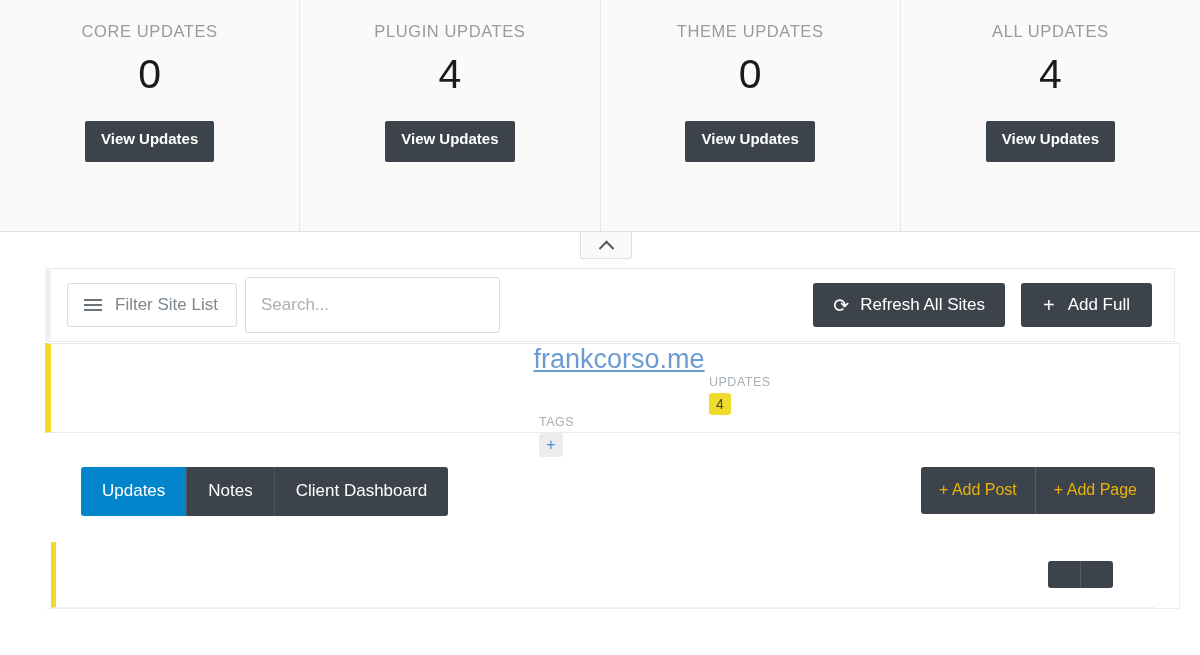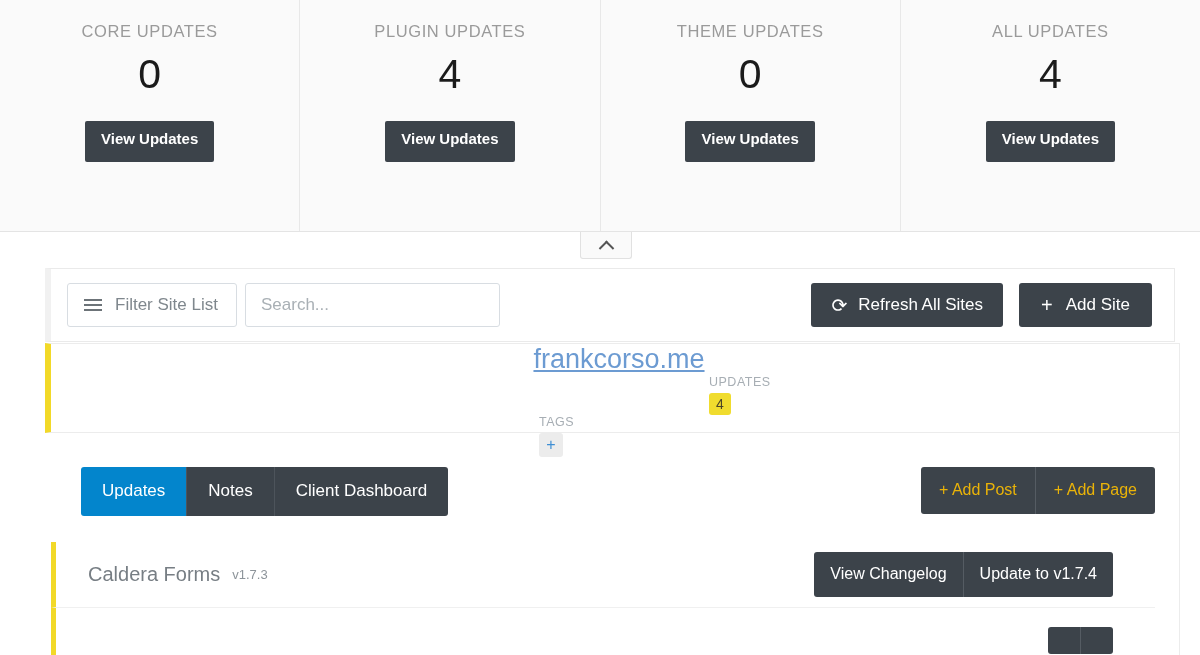--- a/index.html
+++ b/index.html
@@ -102,21 +102,21 @@
     border: 1px solid #d8dde2;
     border-radius: 3px;
     background: #fff;
     cursor: pointer;
   }
   .hamburger { display: inline-flex; flex-direction: column; gap: 3px; }
   .hamburger i { display: block; width: 18px; height: 2px; background: #6c7378; }
   .filter-label { font-size: 17px; color: #7f878d; }
   .search-box {
     margin-left: 8px;
-    width: 255px; height: 44px;
+    width: 255px; height: 56px;
     border: 1px solid #d8dde2;
     border-radius: 3px;
     padding: 0 15px;
     font-size: 17px;
     color: #6d28d9;
     font-family: "Liberation Sans", sans-serif;
     background: #fff;
   }
   .search-box::placeholder { color: #a9b0b5; }
   .toolbar-spacer { flex: 1; }
@@ -305,21 +305,21 @@
       <span class="filter-label">Filter Site List</span>
     </div>
     <input class="search-box" type="text" placeholder="Search..." style="">
     <div class="toolbar-spacer"></div>
     <div class="btn-dark refresh-btn">
       <span class="refresh-glyph">⟳</span>
       <span>Refresh All Sites</span>
     </div>
     <div class="btn-dark addsite-btn">
       <span class="plus-glyph">+</span>
-      <span>Add Site</span>
+      <span>Add Full</span>
     </div>
   </div>
 
   <div class="site-card">
     <a class="site-name" href="#">frankcorso.me</a>
 
     <div class="meta-col" style="margin-left:280px">
       <div class="meta-label">UPDATES</div>
       <span class="badge-updates">4</span>
     </div>
@@ -351,28 +351,20 @@
         <div class="tab">Client Dashboard</div>
       </div>
       <div class="addbtns">
         <div class="addbtn">+ Add Post</div>
         <div class="addbtn">+ Add Page</div>
       </div>
     </div>
 
     <div class="plugin-list">
 
-      <div class="plugin-row">
-        <span class="plugin-name">Caldera Forms</span>
-        <span class="plugin-ver">v1.7.3</span>
-        <div class="plugin-actions">
-          <div class="pl-btn">View Changelog</div>
-          <div class="pl-btn">Update to v1.7.4</div>
-        </div>
-      </div>
 
       <div class="plugin-row">
         <span class="plugin-name"></span>
         <span class="plugin-ver"></span>
         <div class="plugin-actions">
           <div class="pl-btn"></div>
           <div class="pl-btn"></div>
         </div>
       </div>
 

